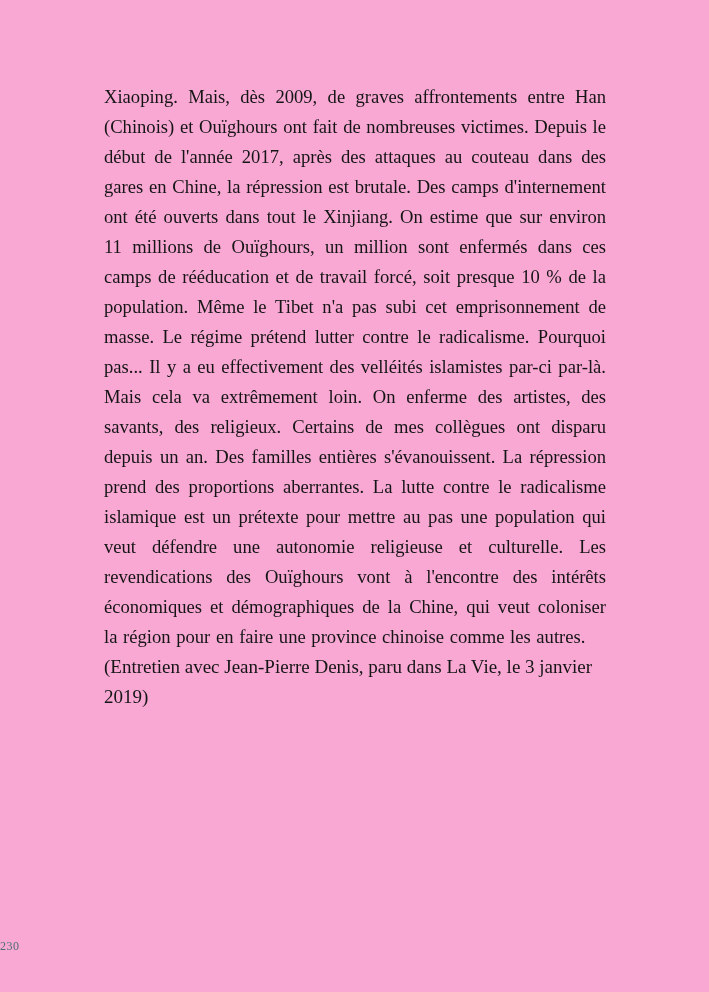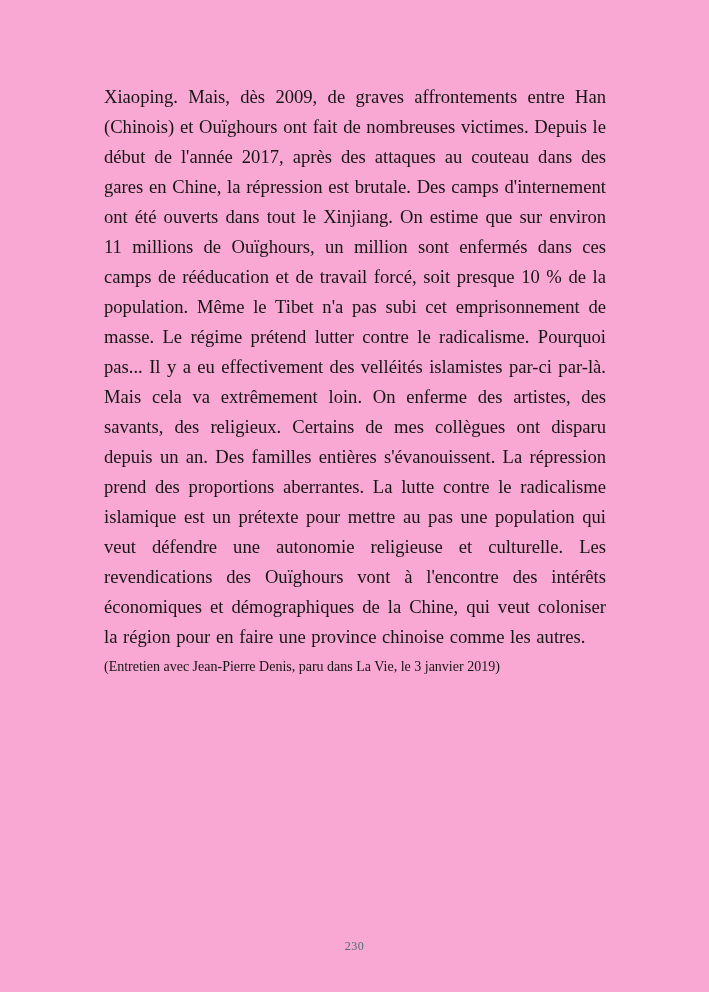--- a/index.html
+++ b/index.html
@@ -31,31 +31,31 @@
     font-size: 18.6px;
     line-height: 30px;
     text-align: justify;
     text-justify: inter-word;
     hyphens: none;
     word-spacing: 1px;
   }
   .attribution-paragraph {
     margin: 0;
     color: #151515;
-    font-size: 14px;
+    font-size: 19px;
     line-height: 30px;
     text-align: left;
     hyphens: none;
   }
   .page-number {
     position: absolute;
     left: 0;
     bottom: 38px;
     width: 100%;
-    text-align: center;
+    text-align: left;
     font-size: 12px;
     color: #4f6e70;
     letter-spacing: 0.5px;
     margin-top: 48px;
   }
 </style>
 </head>
 <body>
 
 <div class="page">

